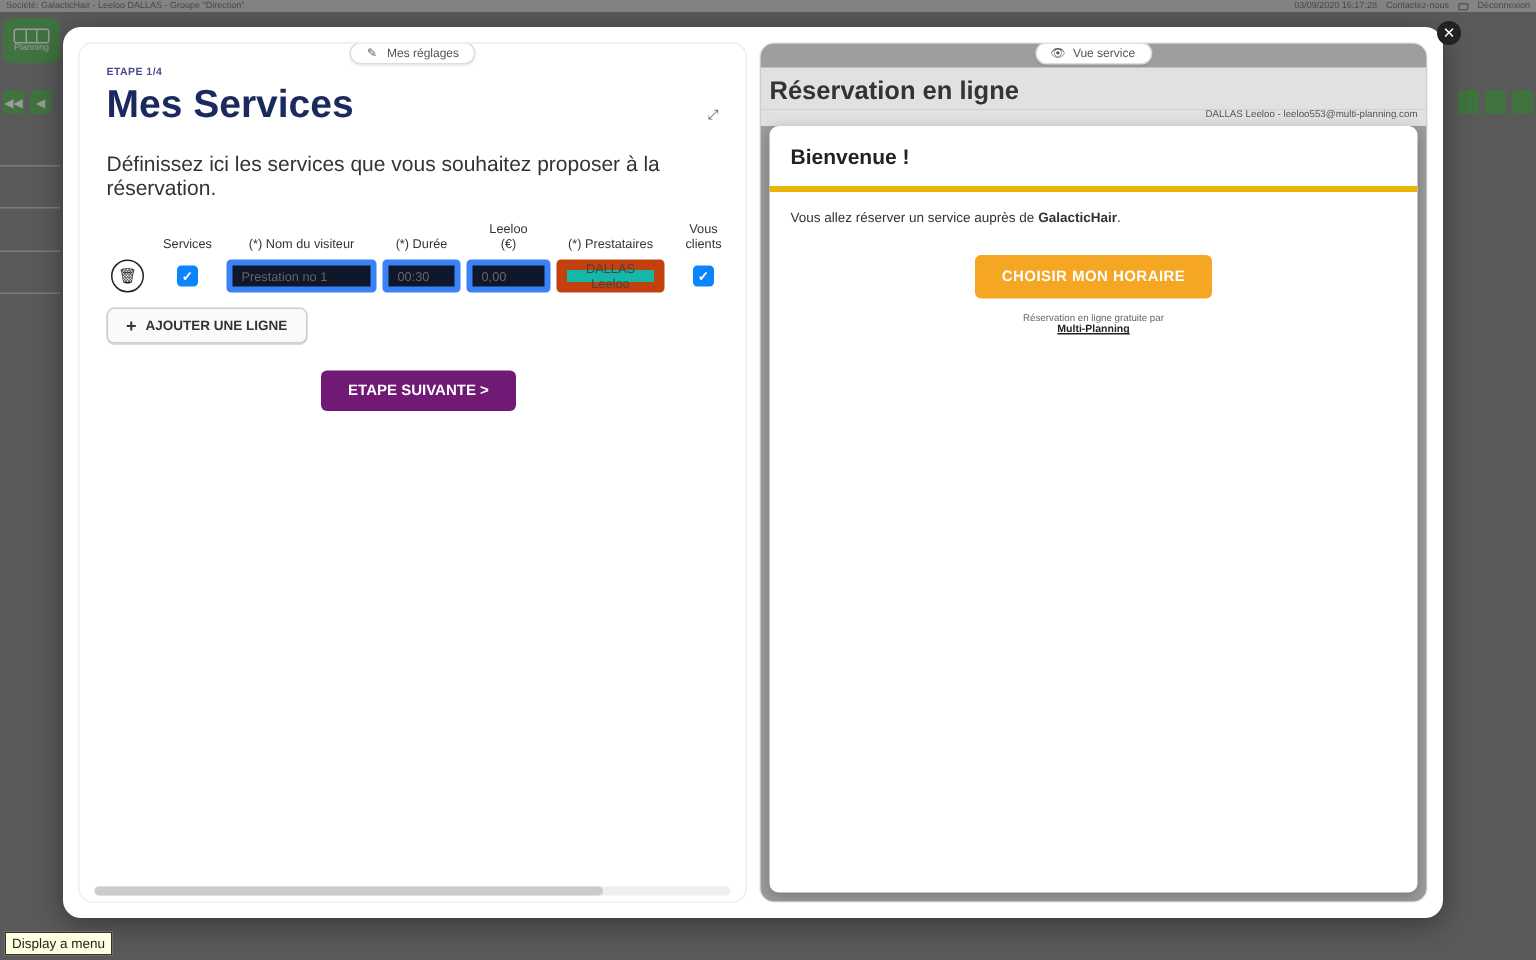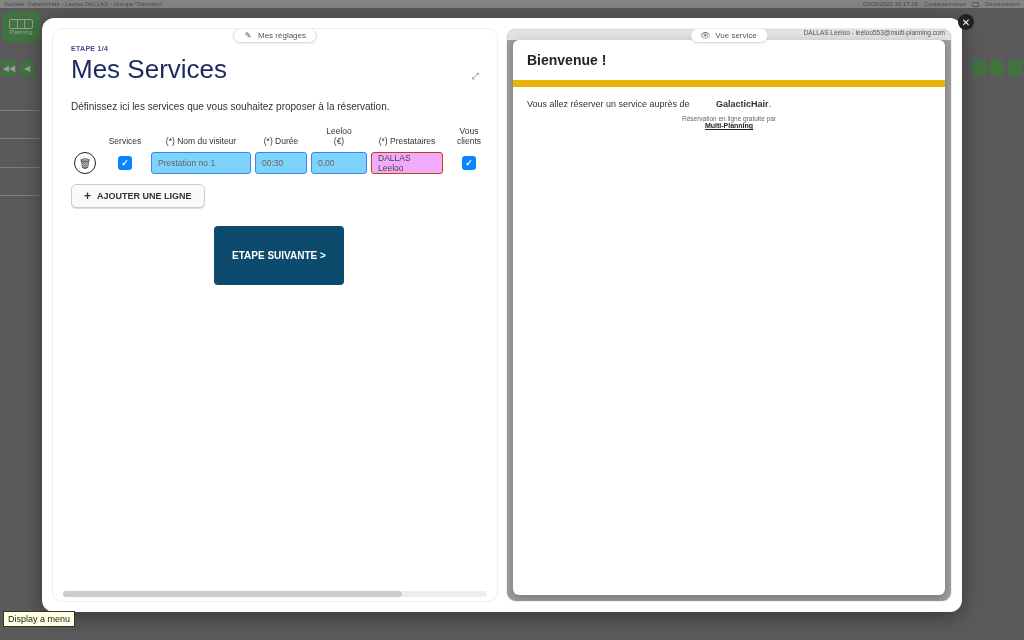--- a/index.html
+++ b/index.html
@@ -33,56 +33,56 @@
   .panel { flex: 1; background: #fff; border-radius: 10px; border: 0.5px solid #eee; position: relative; overflow: hidden; display: flex; flex-direction: column; }
 
   
   .tabchip { position: absolute; top: -1px; left: 50%; transform: translateX(-50%); background: #fff; border: 1px solid #ddd; border-radius: 999px; padding: 2px 10px; font-size: 8px; color: #555; display: flex; align-items: center; gap: 6px; box-shadow: 0 1px 2px rgba(0,0,0,0.08); z-index:2;}
   .tabchip .ic { width:8px; height:8px; display:inline-flex; align-items:center; justify-content:center; }
 
   
   .leftpanel { padding: 16px 10px 10px 18px; }
   .expand { position: absolute; top: 42px; right: 18px; font-size: 9px; color: #666; cursor: pointer; }
   .step { color: #4a4a8f; font-size: 7px; font-weight: bold; letter-spacing: .3px; }
-  .h1 { color: #1b2a5e; font-size: 26px; font-weight: 400; margin-top: 2px; margin-bottom: 16px; }
-  .sub { color: #333; font-size: 10px; margin-bottom: 14px; }
+  .h1 { color: #1b2a5e; font-size: 26px; font-weight: 700; margin-top: 2px; margin-bottom: 16px; }
+  .sub { color: #333; font-size: 14px; margin-bottom: 14px; }
 
   .table { width: 100%; }
   .thead { display: grid; grid-template-columns: 28px 44px 100px 52px 56px 72px 44px; gap: 4px; font-size: 8.5px; color: #333; text-align: center; align-items: end; margin-bottom: 6px;}
   .thead div{line-height:1.2;}
   .row { display: grid; grid-template-columns: 28px 44px 100px 52px 56px 72px 44px; gap: 4px; align-items: center; }
   .trashwrap{ width:22px;height:22px;border:1.5px solid #222;border-radius:50%;display:flex;align-items:center;justify-content:center;color:#222;cursor:pointer;margin:auto;font-size:10px;}
   .cb { width:14px;height:14px;background:#0b84ff;border-radius:3px;display:flex;align-items:center;justify-content:center;margin:auto;cursor:pointer;}
   .cb::after{content:"✓";color:#fff;font-size:9px;font-weight:bold;}
-  .inp { height:22px;border:1px solid #3b82f6;border-radius:3px;font-size:8.5px;padding:0 6px;width:100%;color:#666;background:#7dd3fc;}
+  .inp { height:22px;border:4px solid #3b82f6;border-radius:3px;font-size:8.5px;padding:0 6px;width:100%;color:#666;background:#0f172a;}
   .inp.c{text-align:left;}
-  .prest { height:22px;border:1px solid #c2410c;border-radius:3px;background:#f0abfc;font-size:8.5px;display:flex;align-items:center;padding:0 6px;color:#444;}
+  .prest { height:22px;border:7px solid #c2410c;border-radius:3px;background:#14b8a6;font-size:8.5px;display:flex;align-items:center;padding:0 6px;color:#444;text-align:center;}
 
   .addline { margin-top:10px; display:inline-flex; align-items:center; gap:6px; border:1px solid #ccc; background:#fafafa; border-radius:5px; padding:5px 12px; font-size:9px; font-weight:bold; color:#333; box-shadow:0 1px 0 #ddd; cursor:pointer;}
   .addline .plus{font-size:12px;line-height:1;}
 
-  .nextbtn { margin:18px auto 0; display:block; background:#0c4a6e; color:#fff; border:none; border-radius:4px; padding:24px 18px; font-size:10px; font-weight:bold; cursor:pointer;}
+  .nextbtn { margin:18px auto 0; display:block; background:#701a75; color:#fff; border:none; border-radius:4px; padding:8px 18px; font-size:10px; font-weight:bold; cursor:pointer;}
 
   .leftscroll{position:absolute;left:10px;right:10px;bottom:4px;height:6px;border-radius:3px;background:#eee;}
   .leftscroll .thumb{height:100%;width:80%;background:#ccc;border-radius:3px;}
 
   
   .rightpanel { background:#9e9e9e; padding:0; display:flex; flex-direction:column;}
   .rtitlebar{background:#e1e1e1; color:#333; font-size:17px; font-weight:800; padding:6px 6px 2px 6px; margin-top:16px;}
   .ruser{background:#e1e1e1;color:#555;font-size:6.5px;text-align:right;padding:0 6px 4px;}
   .previewcard{margin:0 6px 6px 6px;background:#fff;border-radius:6px;box-shadow:0 3px 10px rgba(0,0,0,.25);flex:1;display:flex;flex-direction:column;overflow:hidden;}
-  .cardhead{padding:12px 14px;border-bottom:7px solid #eab308;}
+  .cardhead{padding:12px 14px;border-bottom:4px solid #eab308;}
   .cardhead h2{font-size:14px;font-weight:800;color:#222;}
   .cardbody{padding:12px 14px;font-size:9px;color:#333;}
-  .cardbody .brand{font-weight:bold;margin-left:24px;}
+  .cardbody .brand{font-weight:bold;}
   .choosebtn{margin:20px auto 10px;display:block;background:#f5a623;color:#fff;border:none;border-radius:4px;padding:9px 18px;font-size:10px;font-weight:bold;letter-spacing:.3px;cursor:pointer;}
   .credit{text-align:center;font-size:6.5px;color:#666;margin-top:6px;}
   .credit b{text-decoration:underline;display:block;font-size:7px;color:#222;}
 
-  .menutip { position:absolute; bottom:13px; left:3px; background:#FFFFE1; border:1px solid #333; padding:2px 4px; font-size:9px; color:#222; z-index:50;}
+  .menutip { position:absolute; bottom:3px; left:3px; background:#FFFFE1; border:1px solid #333; padding:2px 4px; font-size:9px; color:#222; z-index:50;}
 </style>
 </head>
 <body>
 
 <div class="topbar">
   <span>Société: GalacticHair - Leeloo DALLAS - Groupe "Direction"</span>
   <span class="right">
     <span>03/09/2020 16:17:28</span>
     <span>Contactez-nous</span>
     <span class="envicon"></span>
@@ -166,29 +166,31 @@
     <div class="leftscroll">
         <div class="thumb"></div>
       </div>
   </div>
 
   <div class="panel rightpanel">
     <div class="tabchip">
       <span class="ic">👁</span>
       <span>Vue service</span>
     </div>
+    <div class="rtitlebar">Réservation en ligne</div>
     <div class="ruser">DALLAS Leeloo - leeloo553@multi-planning.com</div>
     <div class="previewcard">
       <div class="cardhead">
         <h2>Bienvenue !</h2>
       </div>
       <div class="cardbody">
         <p>
           <span>Vous allez réserver un service auprès de </span><span class="brand">GalacticHair</span><span>.</span>
         </p>
+        <button class="choosebtn">CHOISIR MON HORAIRE</button>
         <div class="credit">
           <span>Réservation en ligne gratuite par</span>
           <b>Multi-Planning</b>
         </div>
       </div>
     </div>
   </div>
 
 </div>
 

